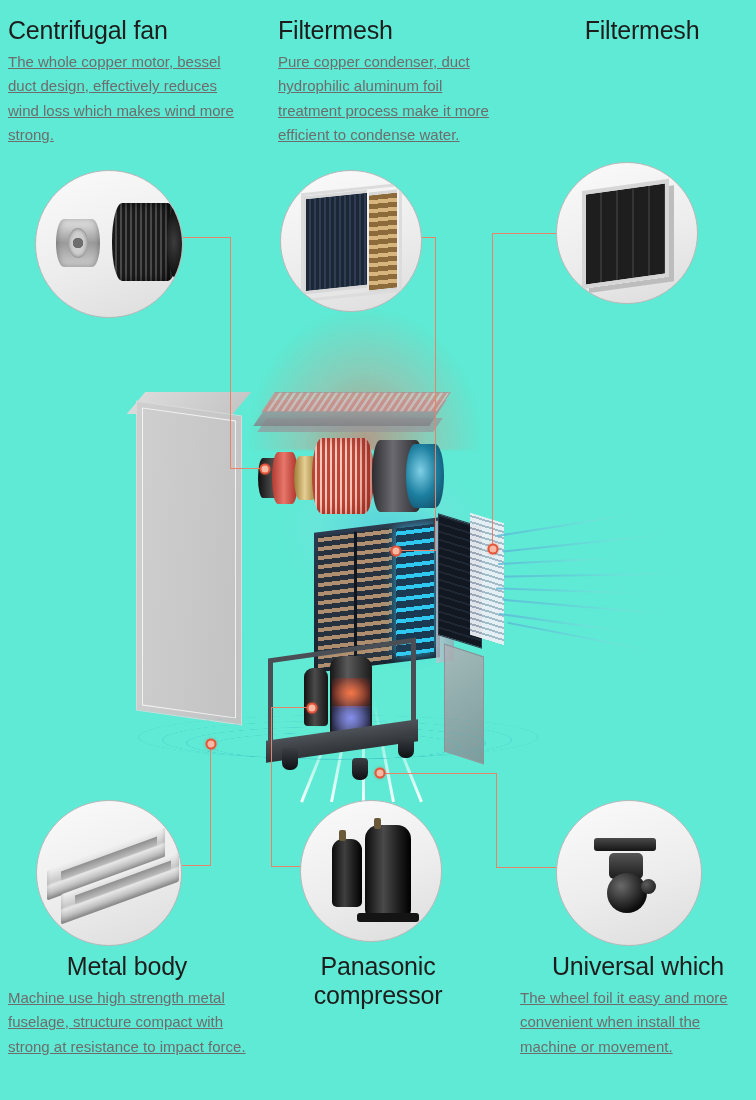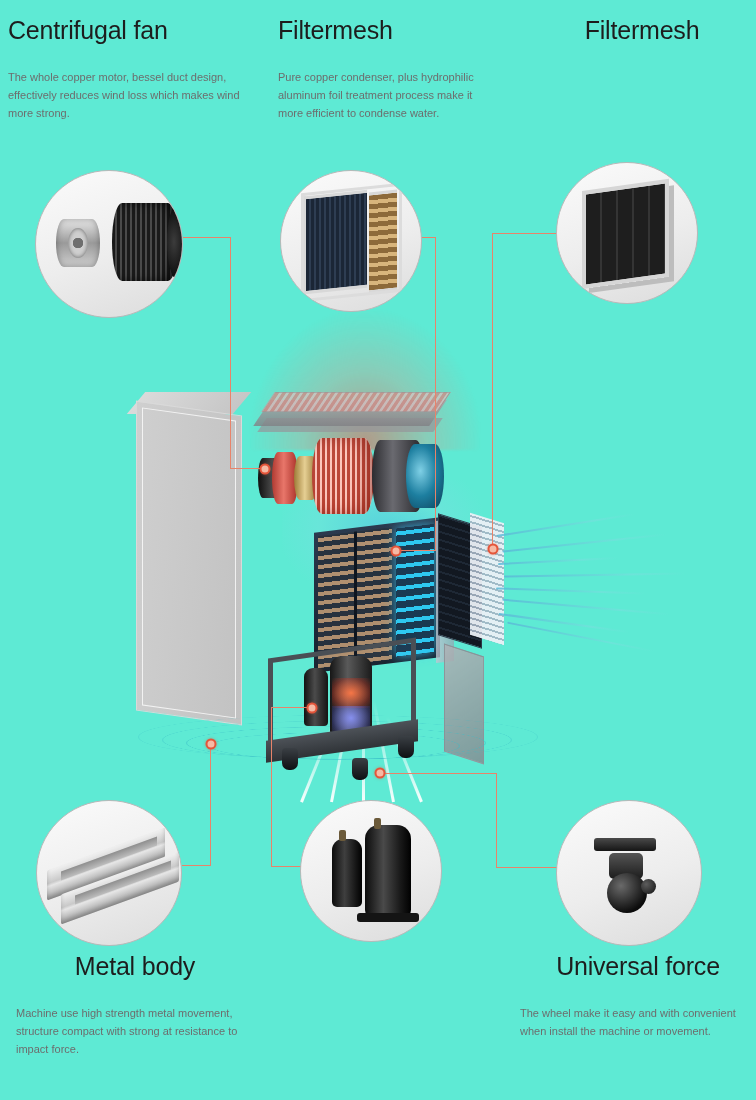--- a/index.html
+++ b/index.html
@@ -16,31 +16,32 @@
   .feature h2 {
     font-weight: 400;
     color: #1d1d1d;
     font-size: 25px;
     line-height: 1.16;
     letter-spacing: -0.2px;
     white-space: pre-line;
   }
   .feature p {
     color: #6d6d6d;
-    font-size: 11px;
+    font-size: 15px;
     line-height: 1.62;
     white-space: pre-line;
-    margin-top: 24px;
+    margin-top: 5px;
+    text-decoration: underline;
   }
   .f-fan      { left: 8px;   top: 16px;  width: 232px; }
   .f-cond     { left: 278px; top: 16px;  width: 212px; }
   .f-filter   { left: 528px; top: 16px;  width: 228px; }
   .f-filter h2{ text-align: center; }
 
-  .f-metal    { left: 16px;   top: 952px; width: 238px; }
+  .f-metal    { left: 8px;   top: 952px; width: 238px; }
   .f-metal h2 { text-align: center; }
   .f-comp     { left: 278px; top: 952px; width: 200px; }
   .f-comp h2  { text-align: center; }
   .f-wheel    { left: 520px; top: 952px; width: 236px; }
   .f-wheel h2 { text-align: center; }
 
   
   .thumb {
     position: absolute;
     border-radius: 50%;
@@ -494,33 +495,35 @@
     </div>
   </div>
 
   <div class="feature f-fan">
     <h2>Centrifugal fan</h2>
     <p>The whole copper motor, bessel duct design, effectively reduces wind loss which makes wind more strong.</p>
   </div>
 
   <div class="feature f-cond">
     <h2>Filtermesh</h2>
-    <p>Pure copper condenser, plus hydrophilic aluminum foil treatment process make it more efficient to condense water.</p>
+    <p>Pure copper condenser, duct hydrophilic aluminum foil treatment process make it more efficient to condense water.</p>
   </div>
 
   <div class="feature f-filter">
     <h2>Filtermesh</h2>
   </div>
 
   <div class="feature f-metal">
     <h2>Metal body</h2>
-    <p>Machine use high strength metal movement, structure compact with strong at resistance to impact force.</p>
+    <p>Machine use high strength metal fuselage, structure compact with strong at resistance to impact force.</p>
   </div>
 
   <div class="feature f-comp">
+    <h2>Panasonic
+compressor</h2>
   </div>
 
   <div class="feature f-wheel">
-    <h2>Universal force</h2>
-    <p>The wheel make it easy and with convenient when install the machine or movement.</p>
+    <h2>Universal which</h2>
+    <p>The wheel foil it easy and more convenient when install the machine or movement.</p>
   </div>
 
 </div>
 
 </body></html>

